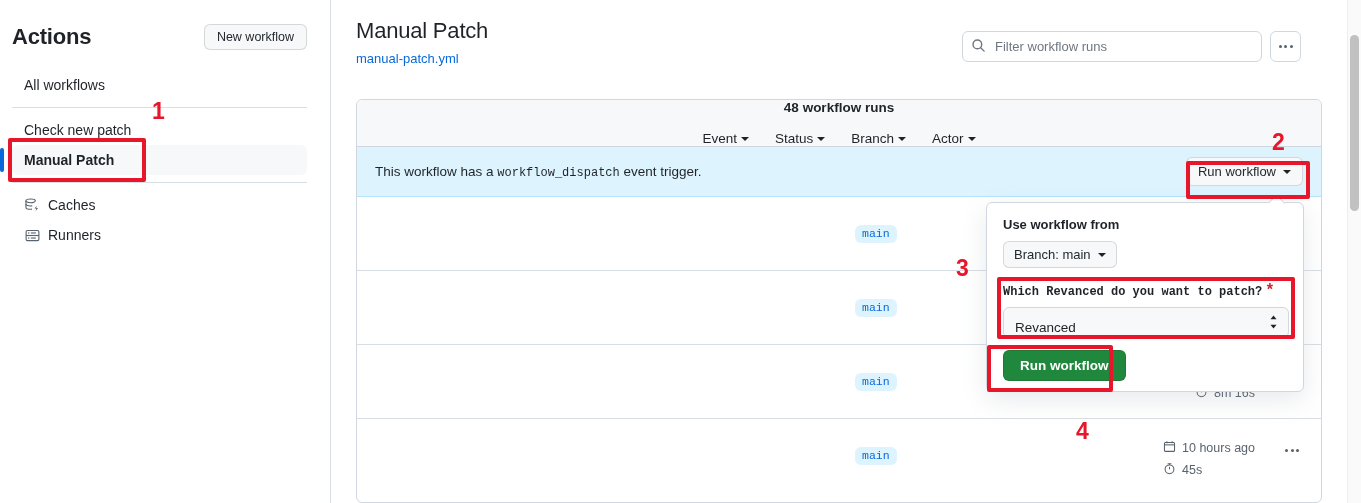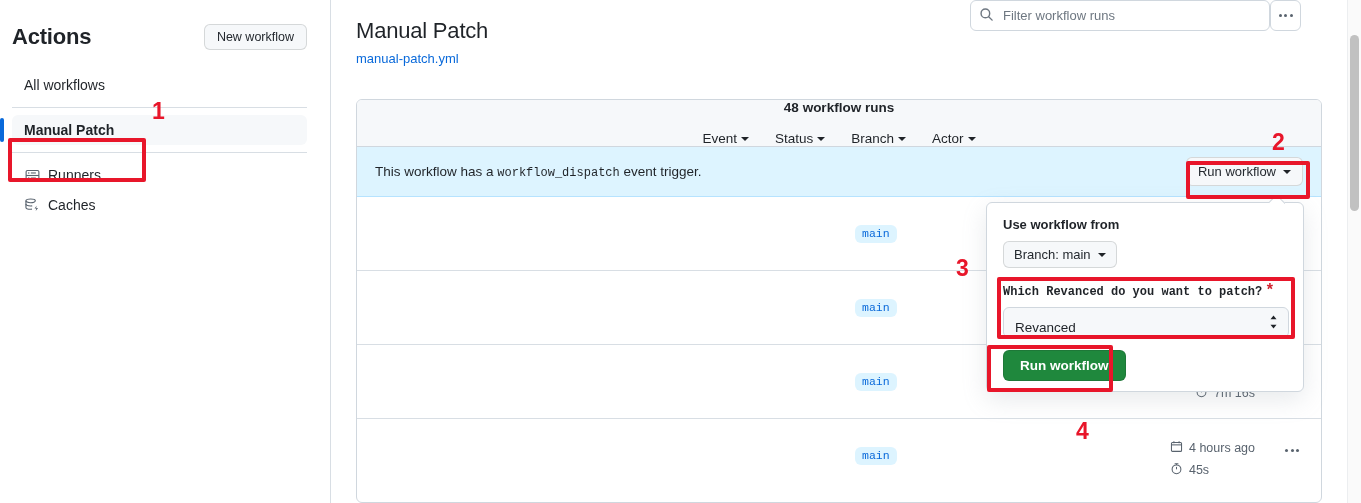--- a/index.html
+++ b/index.html
@@ -50,21 +50,21 @@
     padding: 0 12px; margin-top: 10px; margin-bottom: 6px;
   }
   .side-icon { width: 16px; height: 16px; display:inline-flex; align-items:center; justify-content:center; color:#59636e; flex:none; }
 
   
   .main { position: absolute; left: 331px; top: 0; width: 1016px; height: 503px; background: #fff; }
   .main-head { position: absolute; left: 25px; top: 18px; }
   .page-title { font-size: 22px; font-weight: 400; color: #1f2328; letter-spacing: -0.2px; }
   .yml-link { display:block; margin-top: 7px; font-size: 13px; color: #0969da; text-decoration: none; cursor: pointer; }
 
-  .search-wrap { position: absolute; right: 46px; top: 0; display:flex; align-items:center; }
+  .search-wrap { position: absolute; right: 46px; top: 31px; display:flex; align-items:center; gap: 8px; }
   .filter-input {
     width: 300px; height: 31px; border: 1px solid #d0d7de; border-radius: 6px;
     padding: 0 10px 0 32px; font-size: 13px; color: #1f2328;
     font-family: "Liberation Sans", sans-serif; background:#fff;
   }
   .filter-input::placeholder { color: #6e7781; }
   .search-icon-box { position: absolute; left: 9px; top: 7px; pointer-events:none; color:#6e7781; }
   .kebab-btn {
     width: 31px; height: 31px; border:1px solid #d0d7de; border-radius:6px;
     background:#fff; display:flex; align-items:center; justify-content:center;
@@ -171,53 +171,56 @@
       <button class="new-workflow-btn">New workflow</button>
     </div>
 
     <div class="side-list">
       <div class="side-item">
         <span>All workflows</span>
       </div>
 
       <div class="side-sep"></div>
 
+      <div class="side-item">
+        <span>Check new patch</span>
+      </div>
 
       <div class="side-item selected">
         <span>Manual Patch</span>
       </div>
 
       <div class="side-sep"></div>
 
+
+      <div class="side-item">
+        <span class="side-icon">
+          <svg width="15" height="15" viewBox="0 0 16 16" fill="currentColor">
+            <ellipse cx="6" cy="3" rx="5" ry="2" fill="none" stroke="currentColor" stroke-width="1.2"></ellipse>
+            <path d="M1 3v7c0 1.1 2.24 2 5 2 .5 0 1-.03 1.45-.09" fill="none" stroke="currentColor" stroke-width="1.2"></path>
+            <path d="M1 6.5c0 1.1 2.24 2 5 2 .6 0 1.2-.04 1.7-.12" fill="none" stroke="currentColor" stroke-width="1.2"></path>
+            <path d="M12.5 8.2l-2.4 3.1h1.9l-.6 2.6 2.5-3.3h-2z" fill="currentColor"></path>
+          </svg>
+        </span>
+        <span>Caches</span>
+      </div>
 
       <div class="side-item">
         <span class="side-icon">
           <svg width="15" height="15" viewBox="0 0 16 16" fill="none" stroke="currentColor" stroke-width="1.2">
             <rect x="1.2" y="2.6" width="13.6" height="10.8" rx="1.4"></rect>
             <line x1="1.2" y1="8" x2="14.8" y2="8"></line>
             <circle cx="4" cy="5.3" r="0.8" fill="currentColor" stroke="none"></circle>
             <line x1="6.2" y1="5.3" x2="11.6" y2="5.3"></line>
             <circle cx="4" cy="10.7" r="0.8" fill="currentColor" stroke="none"></circle>
             <line x1="6.2" y1="10.7" x2="11.6" y2="10.7"></line>
           </svg>
         </span>
         <span>Runners</span>
       </div>
-
-      <div class="side-item">
-        <span class="side-icon">
-          <svg width="15" height="15" viewBox="0 0 16 16" fill="currentColor">
-            <ellipse cx="6" cy="3" rx="5" ry="2" fill="none" stroke="currentColor" stroke-width="1.2"></ellipse>
-            <path d="M1 3v7c0 1.1 2.24 2 5 2 .5 0 1-.03 1.45-.09" fill="none" stroke="currentColor" stroke-width="1.2"></path>
-            <path d="M1 6.5c0 1.1 2.24 2 5 2 .6 0 1.2-.04 1.7-.12" fill="none" stroke="currentColor" stroke-width="1.2"></path>
-            <path d="M12.5 8.2l-2.4 3.1h1.9l-.6 2.6 2.5-3.3h-2z" fill="currentColor"></path>
-          </svg>
-        </span>
-        <span>Caches</span>
-      </div>
     </div>
   </div>
 
   <div class="main">
 
     <div class="main-head">
       <div class="page-title">Manual Patch</div>
       <a class="yml-link" href="#">manual-patch.yml</a>
     </div>
 
@@ -289,38 +292,38 @@
         <div class="run-meta">
           <div class="meta-line" style="margin-top:19px">
             <span>
               <svg width="13" height="13" viewBox="0 0 16 16" fill="none" stroke="currentColor" stroke-width="1.3">
                 <circle cx="8" cy="9" r="5.4"></circle>
                 <line x1="8" y1="9" x2="8" y2="6"></line>
                 <line x1="6.2" y1="2.2" x2="9.8" y2="2.2" stroke-linecap="round"></line>
                 <line x1="8" y1="2.2" x2="8" y2="3.6"></line>
               </svg>
             </span>
-            <span>7m 16s</span>
+            <span>8m 16s</span>
           </div>
         </div>
       </div>
 
       <div class="run-row">
         <span class="branch-badge">main</span>
         <div class="run-meta">
           <div class="meta-line">
             <span>
               <svg width="13" height="13" viewBox="0 0 16 16" fill="none" stroke="currentColor" stroke-width="1.3">
                 <rect x="1.8" y="3" width="12.4" height="11" rx="1.2"></rect>
                 <line x1="1.8" y1="6" x2="14.2" y2="6"></line>
                 <line x1="4.8" y1="1.6" x2="4.8" y2="4"></line>
                 <line x1="11.2" y1="1.6" x2="11.2" y2="4"></line>
               </svg>
             </span>
-            <span>4 hours ago</span>
+            <span>10 hours ago</span>
           </div>
           <div class="meta-line">
             <span>
               <svg width="13" height="13" viewBox="0 0 16 16" fill="none" stroke="currentColor" stroke-width="1.3">
                 <circle cx="8" cy="9" r="5.4"></circle>
                 <line x1="8" y1="9" x2="8" y2="6"></line>
                 <line x1="6.2" y1="2.2" x2="9.8" y2="2.2" stroke-linecap="round"></line>
                 <line x1="8" y1="2.2" x2="8" y2="3.6"></line>
               </svg>
             </span>

